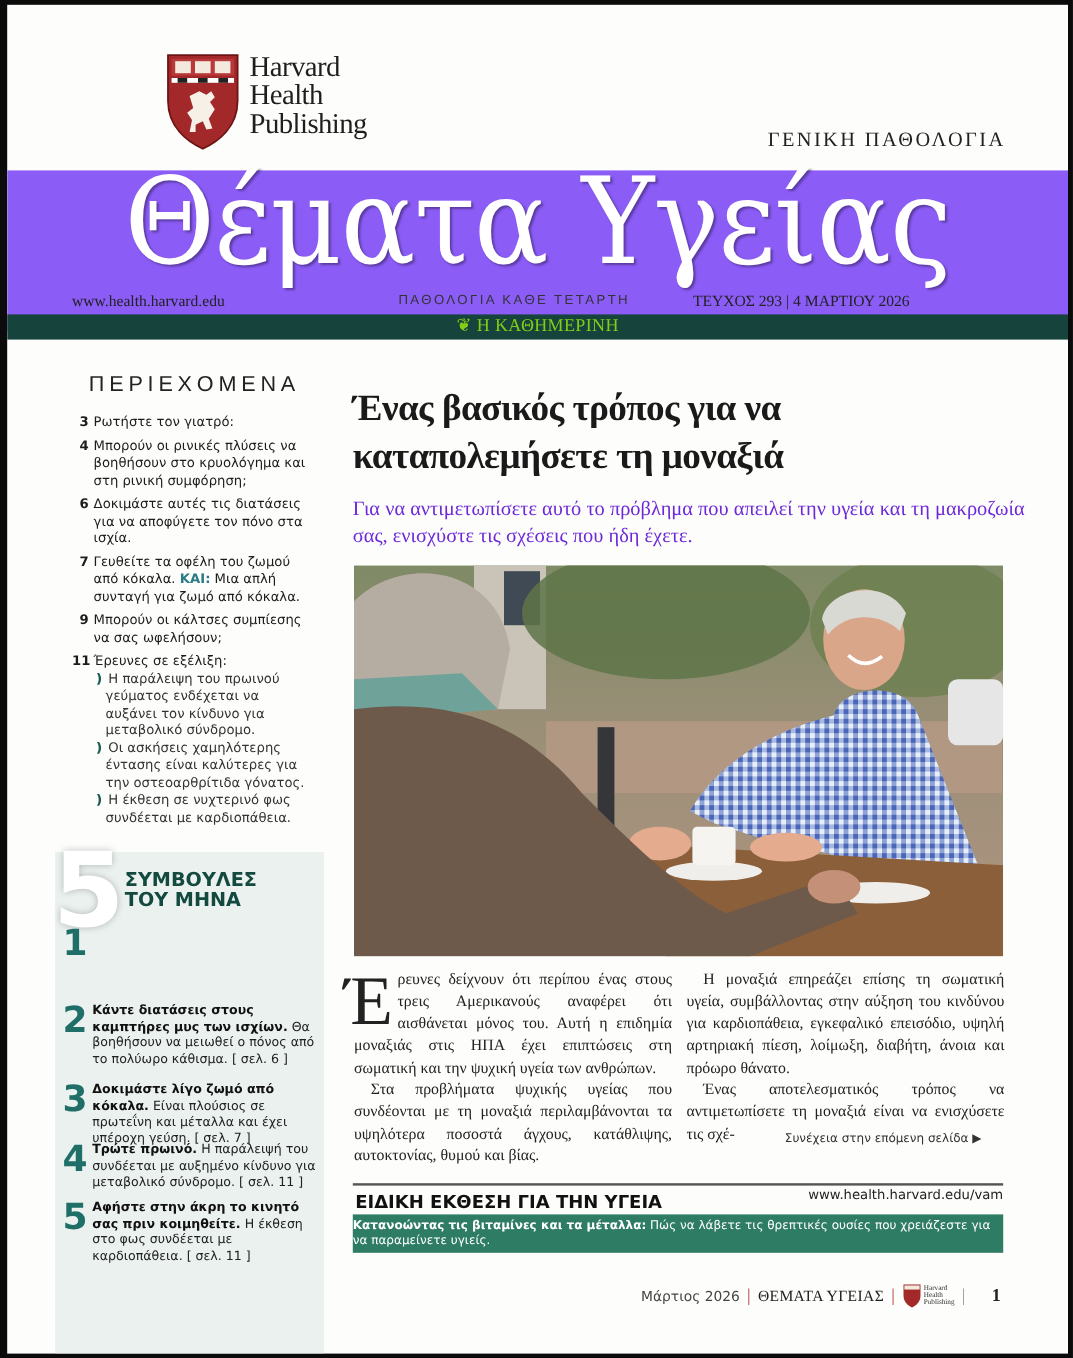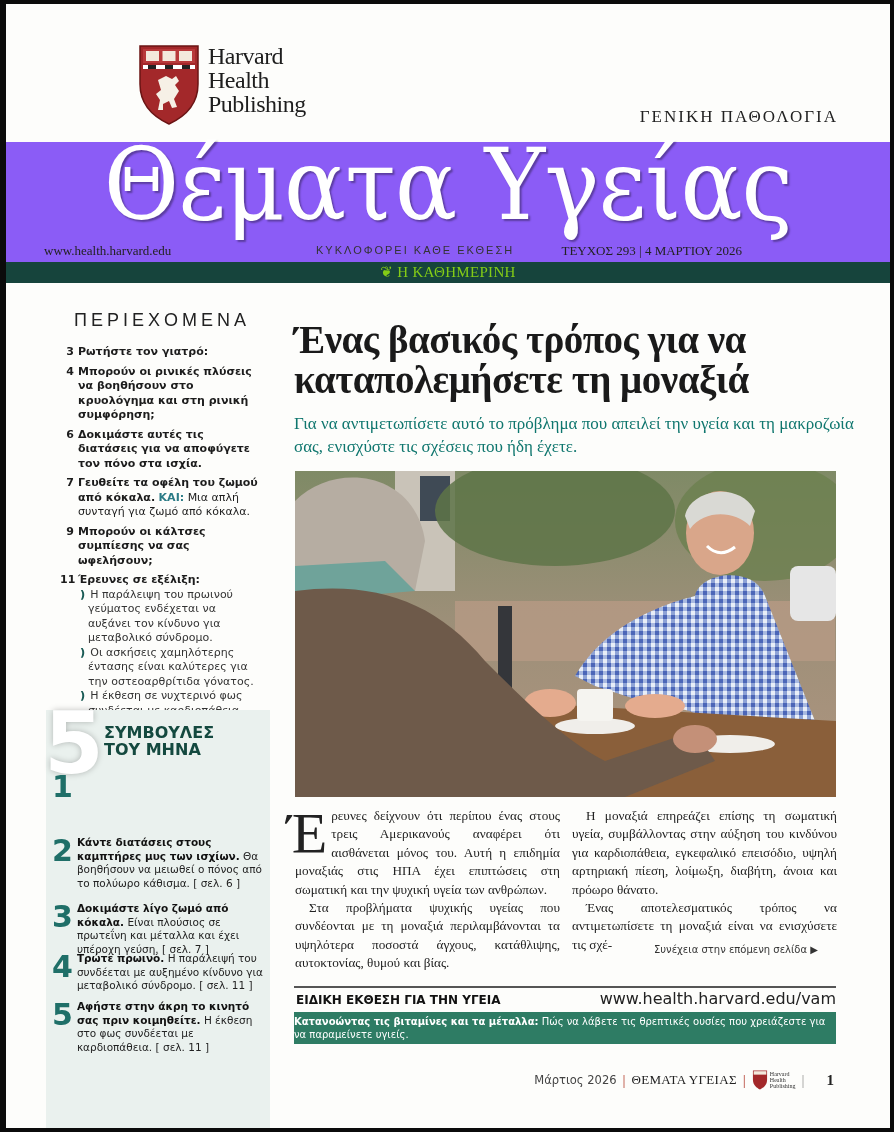--- a/index.html
+++ b/index.html
@@ -19,34 +19,34 @@
   .masthead {
     position: absolute; left: 0; top: 138px; width: 884px; height: 134px;
     background: #8b5cf6;
   }
   .masthead-title {
     position: absolute; left: 0; right: 0; top: -16px; text-align: center;
     font-family: "DejaVu Serif", serif; font-size: 100px; font-weight: normal;
     color: #fff; letter-spacing: -1px; transform: scaleX(0.92);
     text-shadow: 2px 2px 2px rgba(0,0,0,0.35);
   }
-  .subbar { position: absolute; left: 0; top: 236px; width: 788px; height: 22px; }
+  .subbar { position: absolute; left: 16px; top: 236px; width: 788px; height: 22px; }
   .subbar .url { position: absolute; left: 38px; top: 3px; font-family: "Liberation Serif", serif; font-size: 13px; color: #222; }
   .subbar .freq { position: absolute; left: 310px; top: 4px; font-family: "Liberation Sans", sans-serif; font-size: 11px; letter-spacing: 2px; color: #333; }
   .subbar .issue { position: absolute; right: 52px; top: 3px; font-family: "Liberation Serif", serif; font-size: 13px; color: #222; }
   .kathimerini {
     position: absolute; left: 0; top: 258px; width: 884px; height: 21px; background: #16443c;
     text-align: center; font-family: "Liberation Serif", serif; font-size: 15px; color: #84cc16; line-height: 21px; letter-spacing: 0.3px;
   }
   
   .toc { position: absolute; left: 54px; top: 306px; width: 200px; }
   .toc-title { font-family: Liberation Sans, sans-serif; font-size: 18px; letter-spacing: 4px; color: #222; margin-left: 14px; margin-bottom: 14px; }
   .toc-item { display: flex; font-family: "DejaVu Sans", sans-serif; font-size: 11px; line-height: 14.5px; margin-bottom: 5px; color: #1c1c1c; }
   .toc-num { font-weight: bold; min-width: 14px; text-align: right; margin-right: 4px; }
-  .toc-body b { font-weight: bold; }
+  .toc-body b { font-weight: normal; }
   .toc-sub { font-weight: normal; color: #333; display: block; padding-left: 10px; text-indent: -10px; }
   .toc-sub::before { content: "❫"; color: #1a5b55; font-weight: bold; margin-right: 3px; }
   .kai { color: #2b7b86; font-weight: bold; }
   
   .tips {
     position: absolute; left: 40px; top: 706px; width: 224px; height: 418px; background: #eaf1ee;
   }
   .tips-five {
     position: absolute; left: -2px; top: -12px; font-family: "DejaVu Sans", sans-serif; font-weight: bold;
     font-size: 86px; color: #fff; text-shadow: 0 0 6px rgba(0,0,0,0.25); line-height: 90px;
@@ -55,38 +55,38 @@
     position: absolute; left: 58px; top: 14px; font-family: "DejaVu Sans", sans-serif; font-weight: bold;
     font-size: 16px; line-height: 17px; color: #14493f;
   }
   .tip { position: absolute; left: 6px; width: 212px; display: flex; }
   .tip-num { font-family: "DejaVu Sans", sans-serif; font-weight: bold; font-size: 30px; color: #1f6f68; width: 22px; line-height: 30px; }
   .tip-text { font-family: "DejaVu Sans", sans-serif; font-size: 10.5px; line-height: 13.5px; color: #222; margin-left: 4px; }
   .tip-text b { color: #111; }
   
   .headline {
     position: absolute; left: 288px; top: 316px; width: 560px;
-    font-family: "Liberation Serif", serif; font-size: 39px; line-height: 40px; color: #1a1a1a; letter-spacing: -0.5px;
+    font-family: "Liberation Serif", serif; font-size: 31px; line-height: 40px; color: #1a1a1a; letter-spacing: -0.5px;
   }
   .deck {
     position: absolute; left: 288px; top: 408px; width: 560px;
-    font-family: "Liberation Serif", serif; font-size: 17px; line-height: 23px; color: #0f766e;
+    font-family: "Liberation Serif", serif; font-size: 17px; line-height: 23px; color: #6d28d9;
   }
   .photo { position: absolute; left: 289px; top: 467px; width: 541px; height: 326px; overflow: hidden; }
   .body-col {
     position: absolute; top: 803px; width: 265px;
     font-family: "Liberation Serif", serif; font-size: 13.2px; line-height: 18.4px; color: #222; text-align: justify;
   }
   .body-col p { text-indent: 14px; }
   .body-col p.first { text-indent: 0; }
   .dropcap { float: left; font-size: 58px; line-height: 46px; margin: 4px 4px 0 -8px; font-family: "Liberation Serif", serif; }
   .cont { position: absolute; left: 648px; top: 940px; font-family: "DejaVu Sans", sans-serif; font-size: 10px; color: #333; text-align: center; }
   .special { position: absolute; left: 288px; top: 982px; width: 542px; border-top: 2px solid #555; }
-  .special-label { position: absolute; left: 2px; top: 5px; font-family: "DejaVu Sans", sans-serif; font-weight: bold; font-size: 12px; color: #111; }
-  .special-url { position: absolute; right: 0; top: 1px; font-family: "DejaVu Sans", sans-serif; font-size: 16px; color: #222; }
+  .special-label { position: absolute; left: 2px; top: 5px; font-family: "DejaVu Sans", sans-serif; font-weight: bold; font-size: 15px; color: #111; }
+  .special-url { position: absolute; right: 0; top: 1px; font-family: "DejaVu Sans", sans-serif; font-size: 11px; color: #222; }
   .special-box {
     position: absolute; left: 0; top: 24px; width: 542px; height: 32px; background: #2e7c64;
     font-family: "DejaVu Sans", sans-serif; font-size: 10px; line-height: 13px; color: #fff; text-align: left; padding-top: 3px;
   }
   .footer { position: absolute; right: 56px; top: 1066px; display: flex; align-items: center; gap: 6px; font-size: 13px; color: #222; }
   .footer .date { font-family: "DejaVu Sans", sans-serif; font-size: 11.5px; color: #444; }
   .footer .sep { color: #b23c2e; font-size: 15px; }
   .footer .pub { font-family: "Liberation Serif", serif; font-size: 13px; letter-spacing: 0.3px; }
   .footer .mini { display: flex; align-items: center; gap: 2px; font-family: "Liberation Serif", serif; font-size: 6px; line-height: 6px; color: #333; }
   .footer .pageno { font-family: "Liberation Serif", serif; font-weight: bold; font-size: 15px; margin-left: 16px; }
@@ -117,21 +117,21 @@
   </div>
 
   <div class="section-label">ΓΕΝΙΚΗ ΠΑΘΟΛΟΓΙΑ</div>
 
   <div class="masthead">
     <div class="masthead-title">Θέματα Υγείας</div>
   </div>
 
   <div class="subbar">
     <span class="url">www.health.harvard.edu</span>
-    <span class="freq">ΚΥΚΛΟΦΟΡΕΙ ΚΑΘΕ ΕΚΘΕΣΗ</span>
+    <span class="freq">ΠΑΘΟΛΟΓΙΑ ΚΑΘΕ ΤΕΤΑΡΤΗ</span>
     <span class="issue">ΤΕΥΧΟΣ 293 | 4 ΜΑΡΤΙΟΥ 2026</span>
   </div>
 
   <div class="kathimerini">
     <span>❦ </span><span>Η ΚΑΘΗΜΕΡΙΝΗ</span>
   </div>
 
   <div class="toc">
     <div class="toc-title">ΠΕΡΙΕΧΟΜΕΝΑ</div>
 

